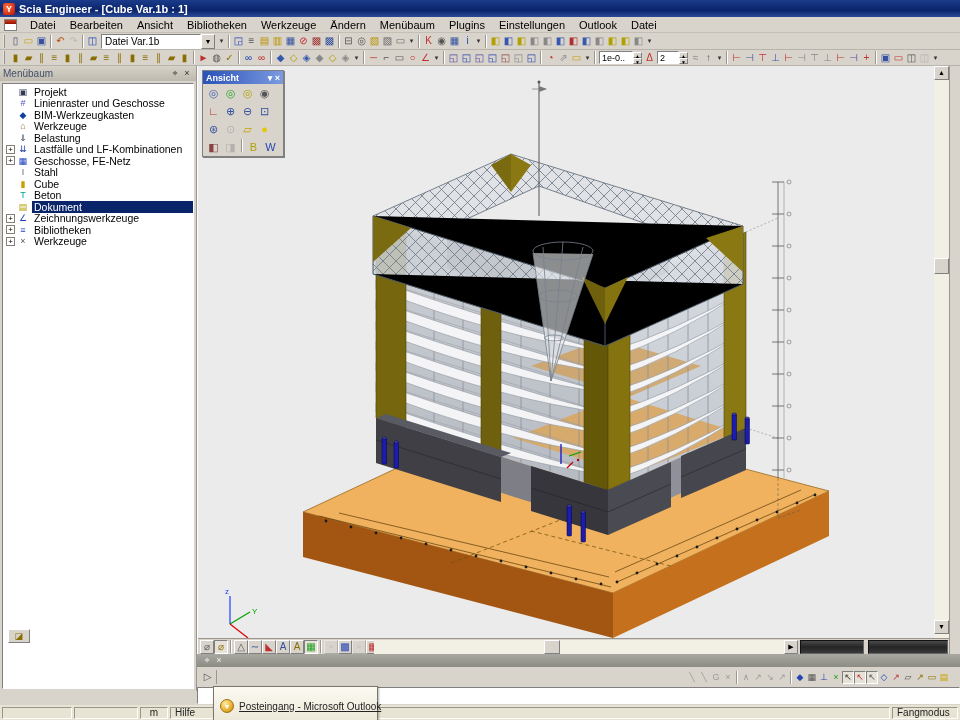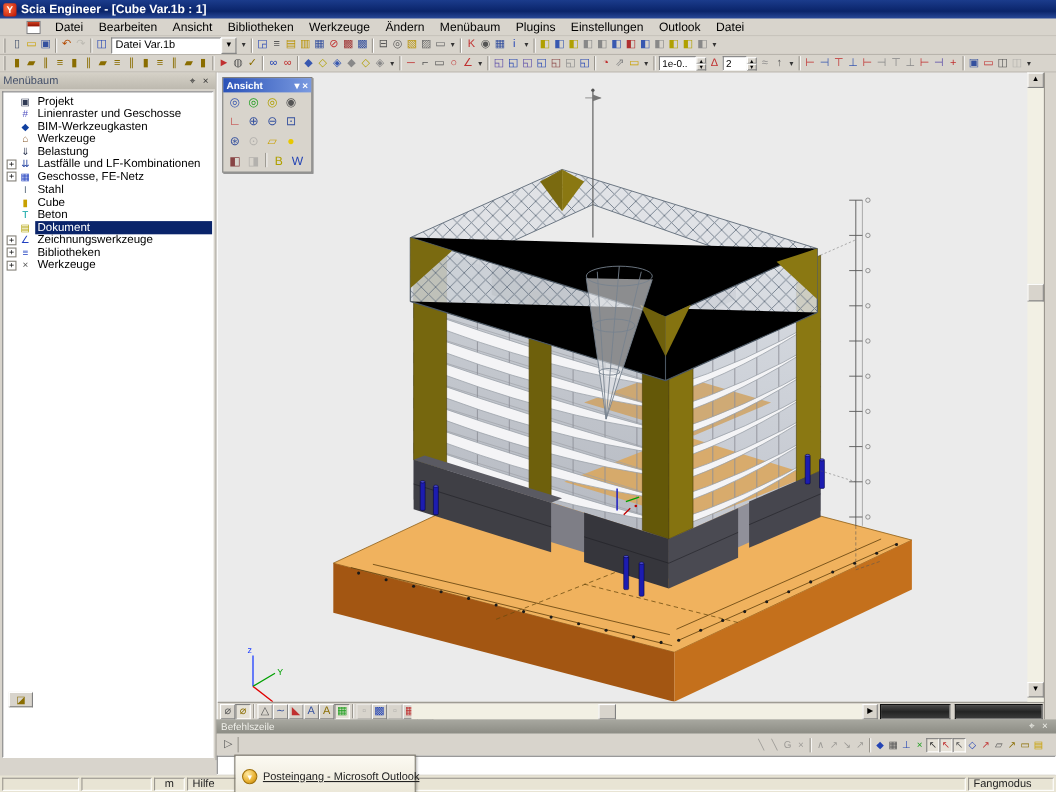--- a/index.html
+++ b/index.html
@@ -9,21 +9,21 @@
     background:#d8d4cc;cursor:default;}
   
   .titlebar{position:absolute;left:0;top:0;width:960px;height:17px;
     background:linear-gradient(180deg,#1b3c8c 0%,#0a246a 60%,#2a4a9a 100%);
     display:flex;align-items:center;padding-left:3px;color:#fff;font-weight:bold;}
   .applogo{width:12px;height:12px;margin-right:4px;border-radius:2px;
     background:radial-gradient(circle at 35% 35%,#ff7040,#b81000);color:#fff;
     font-size:9px;line-height:12px;text-align:center;font-weight:bold;}
   
   .menubar{position:absolute;left:0;top:17px;width:960px;height:16px;
-    background:#d8d4cc;border-bottom:1px solid #c4c0b8;display:flex;align-items:center;padding-left:20px;}
+    background:#d8d4cc;border-bottom:1px solid #c4c0b8;display:flex;align-items:center;}
   .mdiicon{width:13px;height:12px;margin:0 6px 0 4px;border:1px solid #808080;background:#fff;}
   .mdiicon>div{height:4px;background:linear-gradient(180deg,#d04020,#901000);}
   .menuitem{padding:1px 7px;}
   
   .tbrow{position:absolute;left:0;width:960px;height:17px;background:#d8d4cc;
     border-bottom:1px solid #b8b4ac;display:flex;align-items:center;padding-left:2px;}
   .tb1{top:33px;}.tb2{top:50px;height:16px;}
   .strip{display:flex;align-items:center;height:16px;}
   .ticon{width:13px;height:14px;margin:0;display:inline-flex;align-items:center;justify-content:center;
     font-size:10px;line-height:12px;border:1px solid transparent;background:transparent;flex:0 0 auto;}
@@ -649,21 +649,20 @@
 
     <div class="vscroll">
       <div class="vsbtn" style="top:0;">▲</div>
       <div class="vsthumb"></div>
       <div class="vsbtn" style="top:554px;">▼</div>
     </div>
   </div>
   <div class="vedge"></div>
 
   <div class="cmdheader">
-    <span class="ch-t">Befehlszeile</span>
     <span class="phbtn" style="color:#f0f0ea;">⌖</span>
     <span class="phbtn" style="color:#f0f0ea;">×</span>
   </div>
   <div class="cmdrow">
     <span class="strip" style="margin-left:4px;">
         <span class="ticon" style="color: rgb(85, 85, 85);">▷</span>
       </span>
     <span style="width:1px;height:14px;background:#9a968e;margin-left:2px;"></span>
     <span class="snapwrap">
         <span class="ticon dim" style="color: rgb(85, 85, 85);">╲</span>
@@ -692,21 +691,21 @@
       </span>
   </div>
   <div class="cmdinput"></div>
 
   <div class="statusbar">
     <span class="scell" style="width:70px;"></span>
     <span class="scell" style="width:64px;"></span>
     <span class="scell" style="width:28px;justify-content:center;">m</span>
     <span class="scell" style="width:64px;">Hilfe</span>
     <span class="scell" style="flex:1 1 auto;"></span>
-    <span class="scell" style="width:78px;margin-right:0;">Fangmodus</span>
+    <span class="scell" style="width:66px;margin-right:0;">Fangmodus</span>
   </div>
 
   <div class="popup">
     <span class="olicon">▾</span>
     <span class="ptext">Posteingang - Microsoft Outlook</span>
   </div>
 
 </div>
 
 </body></html>

